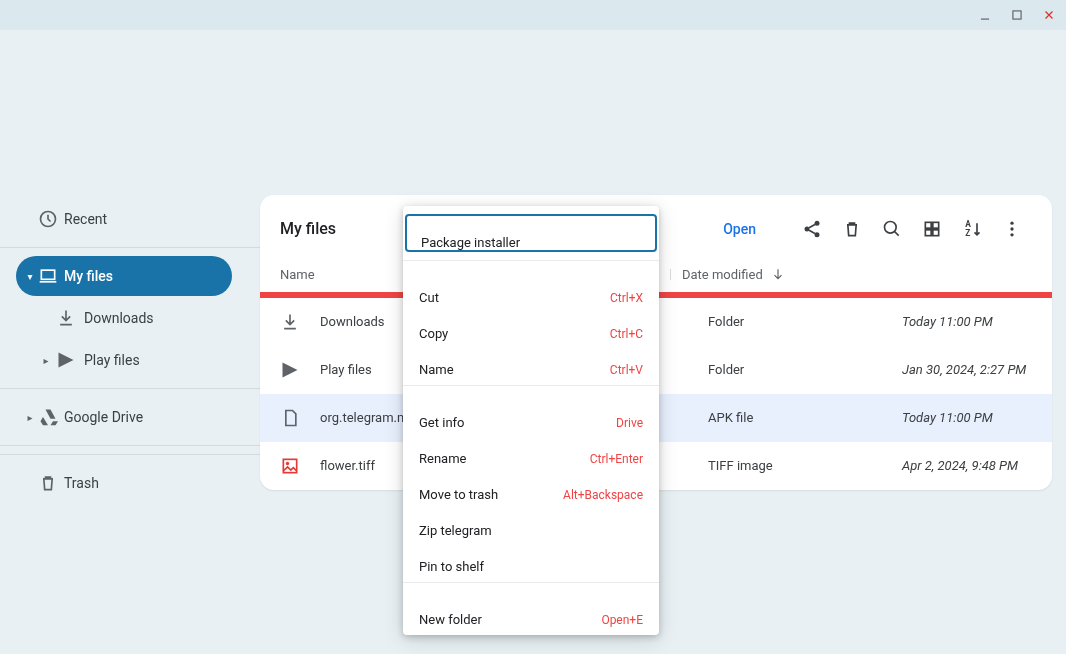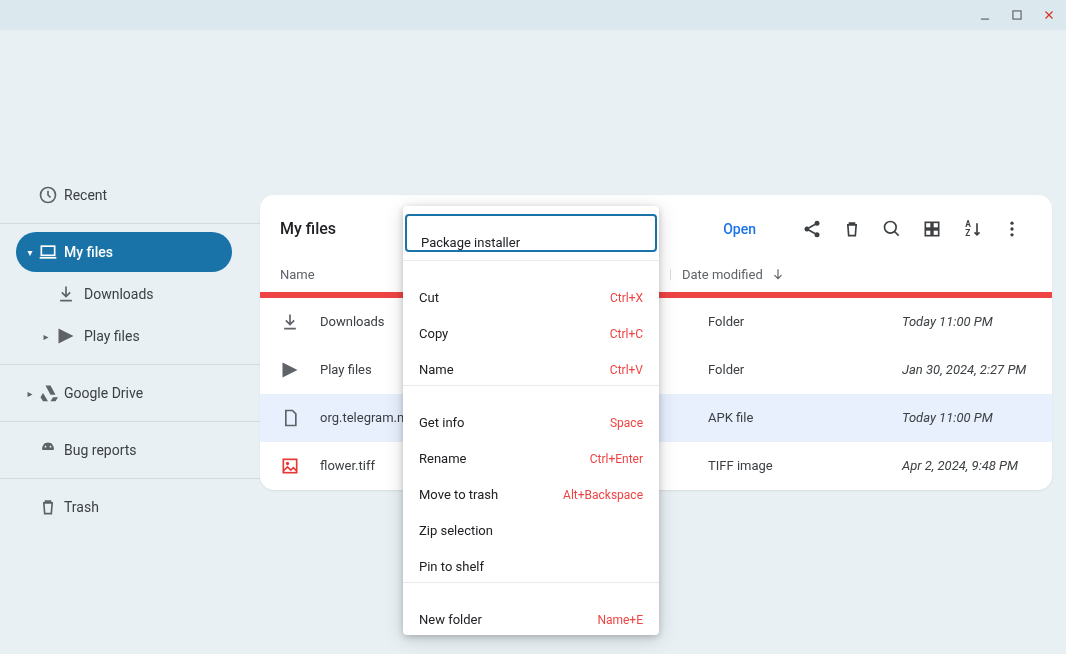--- a/index.html
+++ b/index.html
@@ -124,30 +124,20 @@
     <div class="nav-item">
       <span class="disclosure">▸</span>
       <span class="nav-icon">
           <svg viewBox="0 0 24 24">
             <path d="M9 3h6l6 11h-6L9 3zM3 17l3-5 6 10H6l-3-5zm12 5l3-5h6l-3 5h-6z" fill="currentColor"></path>
           </svg>
         </span>
       <span class="label">Google Drive</span>
     </div>
     <div class="sidebar-divider"></div>
-    <div class="nav-item">
-      <span class="nav-icon android-icon">
-          <svg viewBox="0 0 24 24">
-            <path d="M6 10a6 6 0 0112 0v1H6v-1zm2-6l1 2m7-2l-1 2" stroke="currentColor" stroke-width="2" fill="currentColor"></path>
-            <circle cx="9" cy="8" r="1" fill="#fff"></circle>
-            <circle cx="15" cy="8" r="1" fill="#fff"></circle>
-          </svg>
-        </span>
-      <span class="label">Bug reports</span>
-    </div>
     <div class="sidebar-divider"></div>
     <div class="nav-item">
       <span class="nav-icon">
           <svg viewBox="0 0 24 24">
             <path d="M6 7h12M9 7V5h6v2m-8 0l1 13h8l1-13" stroke="currentColor" stroke-width="2" fill="none"></path>
           </svg>
         </span>
       <span class="label">Trash</span>
     </div>
   </div>
@@ -274,34 +264,34 @@
       <span>Copy</span>
       <span class="shortcut">Ctrl+C</span>
     </div>
   <div class="menu-item">
       <span>Name</span>
       <span class="shortcut">Ctrl+V</span>
     </div>
   <div class="menu-divider"></div>
   <div class="menu-item">
       <span>Get info</span>
-      <span class="shortcut">Space</span>
+      <span class="shortcut">Drive</span>
     </div>
   <div class="menu-item">
       <span>Rename</span>
       <span class="shortcut">Ctrl+Enter</span>
     </div>
   <div class="menu-item">
       <span>Move to trash</span>
       <span class="shortcut">Alt+Backspace</span>
     </div>
   <div class="menu-item">
-      <span>Zip selection</span>
+      <span>Zip telegram</span>
     </div>
   <div class="menu-item">
       <span>Pin to shelf</span>
     </div>
   <div class="menu-divider"></div>
   <div class="menu-item">
       <span>New folder</span>
-      <span class="shortcut">Name+E</span>
+      <span class="shortcut">Open+E</span>
     </div>
 </div>
 
 </body></html>

